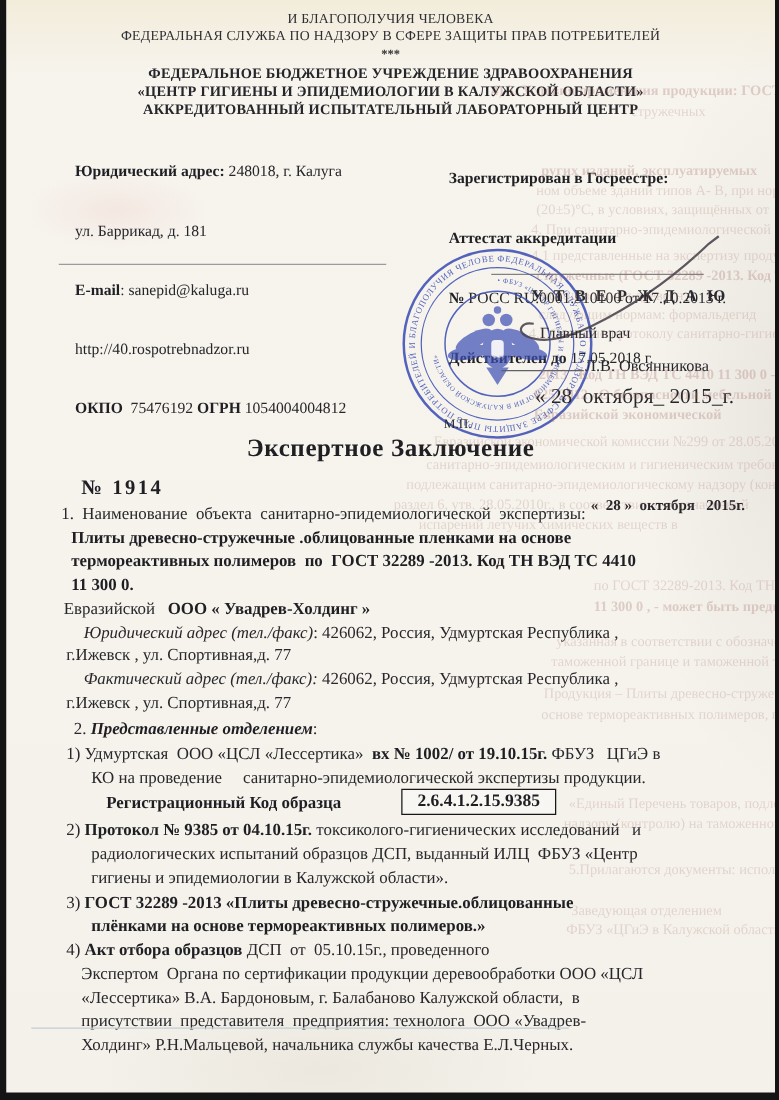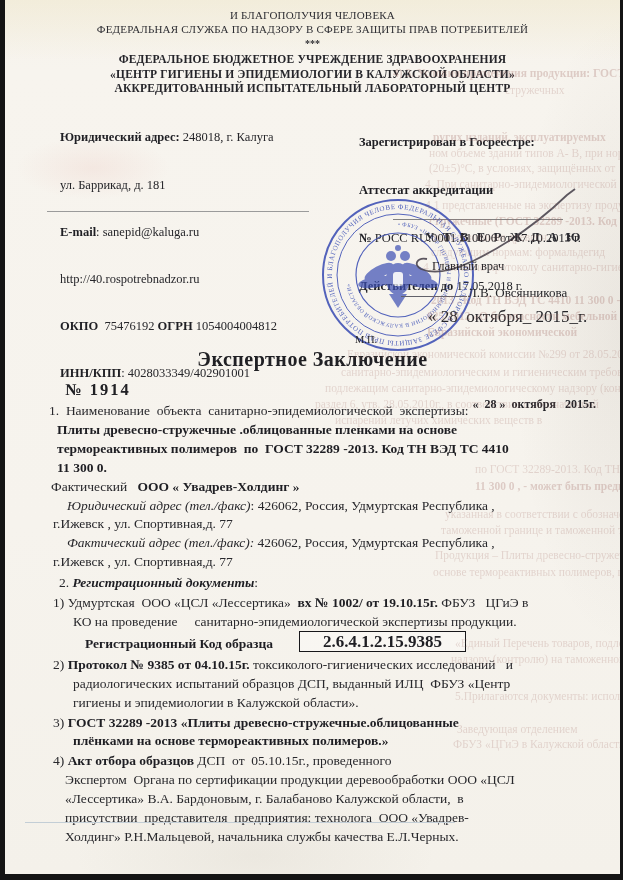--- a/index.html
+++ b/index.html
@@ -48,22 +48,22 @@
   .li1{padding-left:6px;}
   .pbold{padding-left:14px;}
   .p0{padding-left:8px;}
   .ind{padding-left:10px;text-indent:14px;}
   .p2h{padding-left:16px;margin-top:2px;}
   .sub{padding-left:30px;text-indent:-20px;margin-top:1px;}
   .regline{padding-left:42px;margin:0 0 2px;}
   .ind2{padding-left:22px;}
   .sb{font-weight:700;color:#1e1e23;}
   .si{font-style:italic;}
-  .seg-box{display:inline-block;border:1.6px solid #17171a;padding:0 23px;margin-left:26px;
-           font-size:17px;line-height:19px;text-indent:0;transform:translateY(-1px);background:rgba(255,255,255,.35);}
+  .seg-box{display:inline-block;border:1.6px solid #17171a;padding:0 12px;margin-left:48px;
+           font-size:14px;line-height:19px;text-indent:0;transform:translateY(-1px);background:rgba(255,255,255,.35);}
   
   .bleed{position:absolute;font-size:11.5px;line-height:13px;color:#a4706a;opacity:.24;white-space:nowrap;filter:blur(.3px);}
   .bleed-b{font-weight:700;opacity:.30;}
 </style>
 </head>
 <body>
 
 <div class="paper">
 
   <div class="doc-header">
@@ -76,21 +76,20 @@
       <div class="h2">АККРЕДИТОВАННЫЙ ИСПЫТАТЕЛЬНЫЙ ЛАБОРАТОРНЫЙ ЦЕНТР</div>
     </div>
   </div>
 
   <div class="contact">
     <div><b>Юридический адрес:</b><span> 248018, г. Калуга</span></div>
     <div>ул. Баррикад, д. 181</div>
     <div><b>E-mail</b><span>: sanepid@kaluga.ru</span></div>
     <div>http://40.rospotrebnadzor.ru</div>
     <div><b>ОКПО</b><span>  75476192 </span><b>ОГРН</b><span> 1054004004812</span></div>
-    <div><b>ИНН/КПП</b><span>: 4028033349/402901001</span></div>
   </div>
 
   <div class="accred">
     <div><b>Зарегистрирован в Госреестре:</b></div>
     <div><b>Аттестат аккредитации</b></div>
     <div><b>№</b><span> РОСС RU.0001.510106 от 17.10.2013 г.</span></div>
     <div><b>Действителен до</b><span> 17.05.2018 г.</span></div>
   </div>
 
   <div class="hr hr1"></div>
@@ -139,26 +138,26 @@
 
   <div class="doc-title">Экспертное Заключение</div>
   <div class="doc-num">№  1914</div>
   <div class="doc-date">«  28 »  октября   2015г.</div>
 
   <div id="body-paragraphs" class="body-text">
       <div class="para li1"><span>1.  Наименование  объекта  санитарно-эпидемиологической  экспертизы:</span></div>
       <div class="para pbold"><span class="sb">Плиты древесно-стружечные .облицованные пленками на основе
 термореактивных полимеров  по  ГОСТ 32289 -2013. Код ТН ВЭД ТС 4410
 11 300 0.</span></div>
-      <div class="para p0"><span>Фактический   </span><span class="sb">ООО « Увадрев-Холдинг »</span></div>
+      <div class="para p0"><span>Евразийской   </span><span class="sb">ООО « Увадрев-Холдинг »</span></div>
       <div class="para ind"><span class="si">Юридический адрес (тел./факс)</span><span>: 426062, Россия, Удмуртская Республика ,
 г.Ижевск , ул. Спортивная,д. 77</span></div>
       <div class="para ind"><span class="si">Фактический адрес (тел./факс):</span><span> 426062, Россия, Удмуртская Республика ,
 г.Ижевск , ул. Спортивная,д. 77</span></div>
-      <div class="para p2h"><span>2. </span><span class="sb si">Регистрационный документы</span><span>:</span></div>
+      <div class="para p2h"><span>2. </span><span class="sb si">Представленные отделением</span><span>:</span></div>
       <div class="para sub"><span>1) </span><span>Удмуртская  ООО «ЦСЛ «Лессертика»  </span><span class="sb">вх № 1002/ от 19.10.15г.</span><span> ФБУЗ   ЦГиЭ в
 КО на проведение     санитарно-эпидемиологической экспертизы продукции.</span></div>
       <div class="para regline"><span class="sb">Регистрационный Код образца</span><span class="sb seg-box">2.6.4.1.2.15.9385</span></div>
       <div class="para sub"><span>2) </span><span class="sb">Протокол № 9385 от 04.10.15г.</span><span> токсиколого-гигиенических исследований   и
 радиологических испытаний образцов ДСП, выданный ИЛЦ  ФБУЗ «Центр
 гигиены и эпидемиологии в Калужской области».</span></div>
       <div class="para sub"><span>3) </span><span class="sb">ГОСТ 32289 -2013 «Плиты древесно-стружечные.облицованные
 плёнками на основе термореактивных полимеров.»</span></div>
       <div class="para sub"><span>4) </span><span class="sb">Акт отбора образцов</span><span> ДСП  от  05.10.15г., проведенного</span></div>
       <div class="para ind2"><span>Экспертом  Органа по сертификации продукции деревообработки ООО «ЦСЛ

